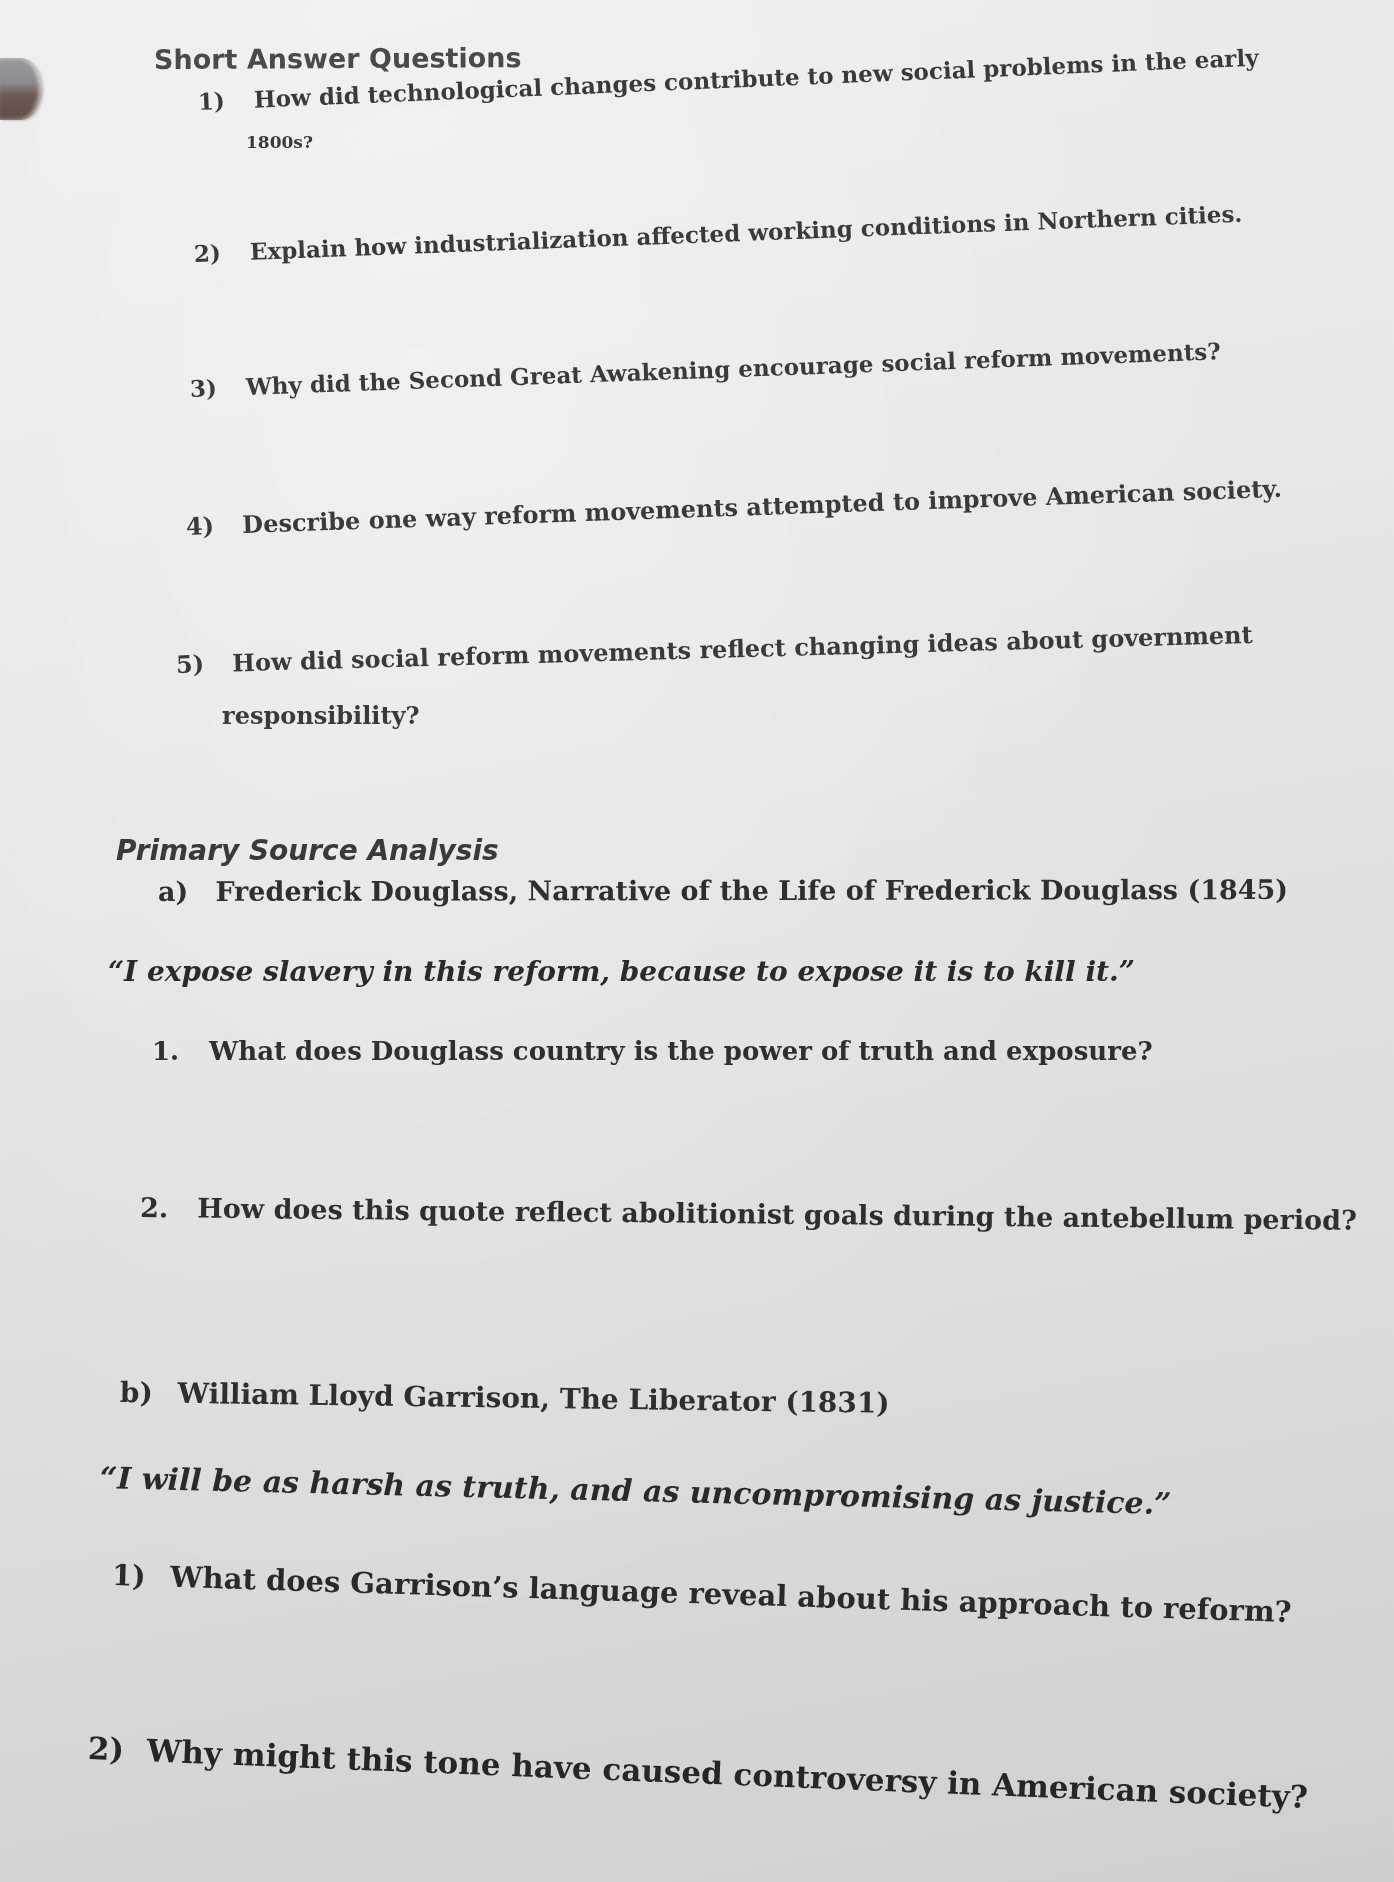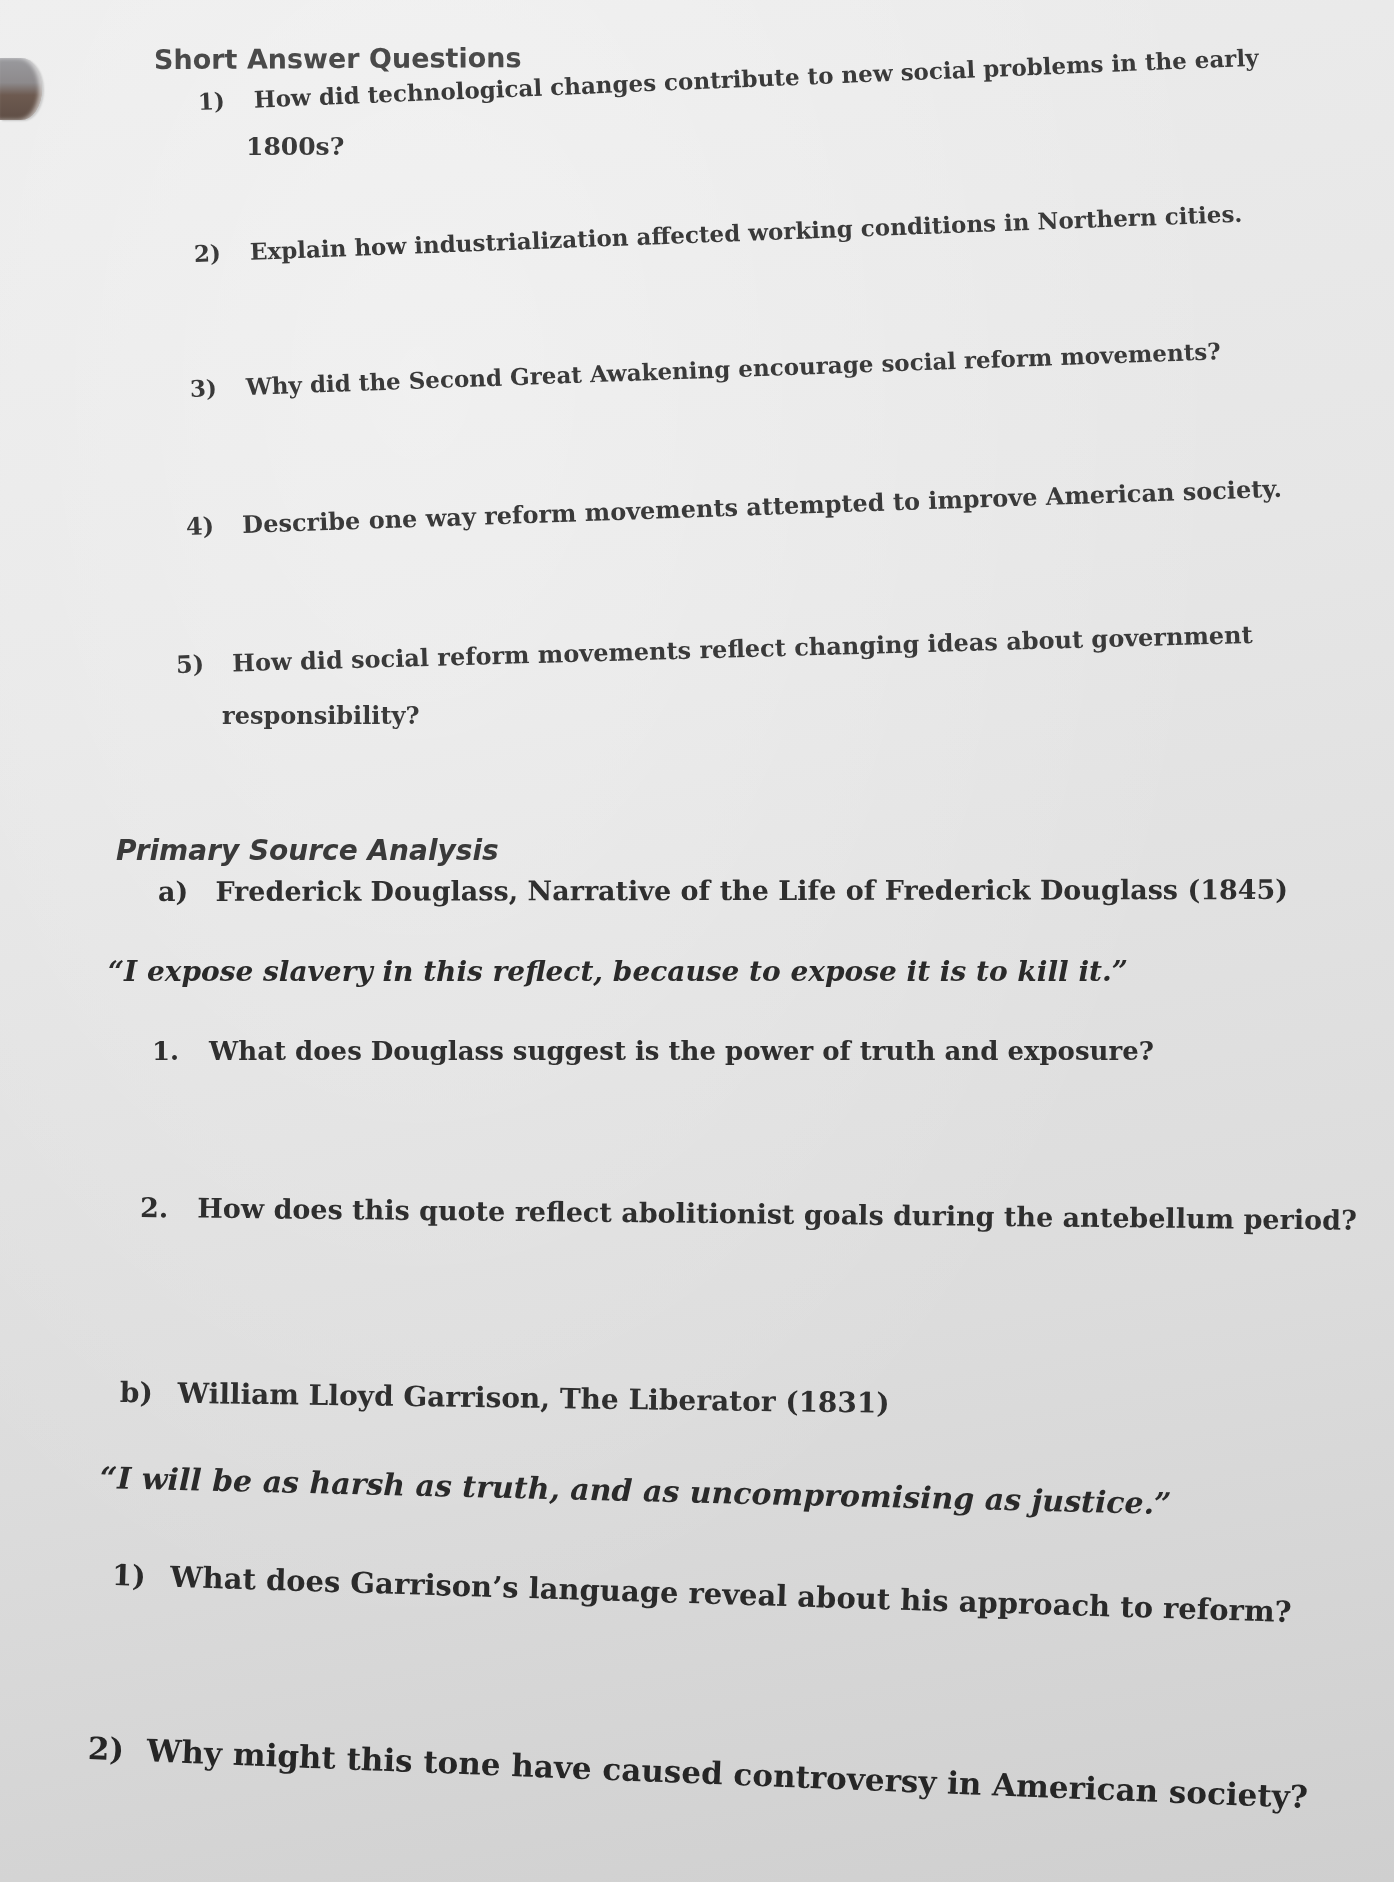--- a/index.html
+++ b/index.html
@@ -62,21 +62,21 @@
 
 <div class="page-shade"></div>
 <div class="hole-punch"></div>
 
 <div class="line sans-heading" style="left:154px; top:44px; font-size:27px; transform: rotate(-0.3deg);">Short Answer Questions</div>
 
 <div class="line serif" style="left:198px; top:88px; font-size:23px; transform: rotate(-2.4deg);">
   <span class="num">1)</span>
   <span>How did technological changes contribute to new social problems in the early</span>
 </div>
-<div class="line serif" style="left:246px; top:132px; font-size:25px;">1800s?</div>
+<div class="line serif" style="left:246px; top:132px; font-size:17px;">1800s?</div>
 
 <div class="line serif" style="left:194px; top:240px; font-size:23px; transform: rotate(-2.2deg);">
   <span class="num">2)</span>
   <span>Explain how industrialization affected working conditions in Northern cities.</span>
 </div>
 
 <div class="line serif" style="left:190px; top:375px; font-size:23px; transform: rotate(-2.1deg);">
   <span class="num">3)</span>
   <span>Why did the Second Great Awakening encourage social reform movements?</span>
 </div>
@@ -92,25 +92,25 @@
 </div>
 <div class="line serif" style="left:222px; top:692px; font-size:24px;margin-top:9px;">responsibility?</div>
 
 <div class="line sans-heading" style="left:116px; top:834px; font-size:28px; color:#3a3a3a;font-style:italic;">Primary Source Analysis</div>
 
 <div class="line serif" style="left:158px; top:876px; font-size:27px; color:#2f2f2f; transform: rotate(-0.1deg);">
   <span class="num">a)</span>
   <span>Frederick Douglass, Narrative of the Life of Frederick Douglass (1845)</span>
 </div>
 
-<div class="line quote" style="left:108px; top:955px; font-size:28px;">“I expose slavery in this reflect, because to expose it is to kill it.”</div>
+<div class="line quote" style="left:108px; top:955px; font-size:28px;">“I expose slavery in this reform, because to expose it is to kill it.”</div>
 
 <div class="line serif" style="left:152px; top:1036px; font-size:26px; color:#2f2f2f;">
   <span class="num">1.</span>
-  <span>What does Douglass suggest is the power of truth and exposure?</span>
+  <span>What does Douglass country is the power of truth and exposure?</span>
 </div>
 
 <div class="line serif" style="left:140px; top:1192px; font-size:27px; color:#2f2f2f; transform: rotate(0.6deg);">
   <span class="num">2.</span>
   <span>How does this quote reflect abolitionist goals during the antebellum period?</span>
 </div>
 
 <div class="line serif" style="left:120px; top:1376px; font-size:28px; color:#2f2f2f; transform: rotate(0.8deg);">
   <span class="num">b)</span>
   <span>William Lloyd Garrison, The Liberator (1831)</span>

